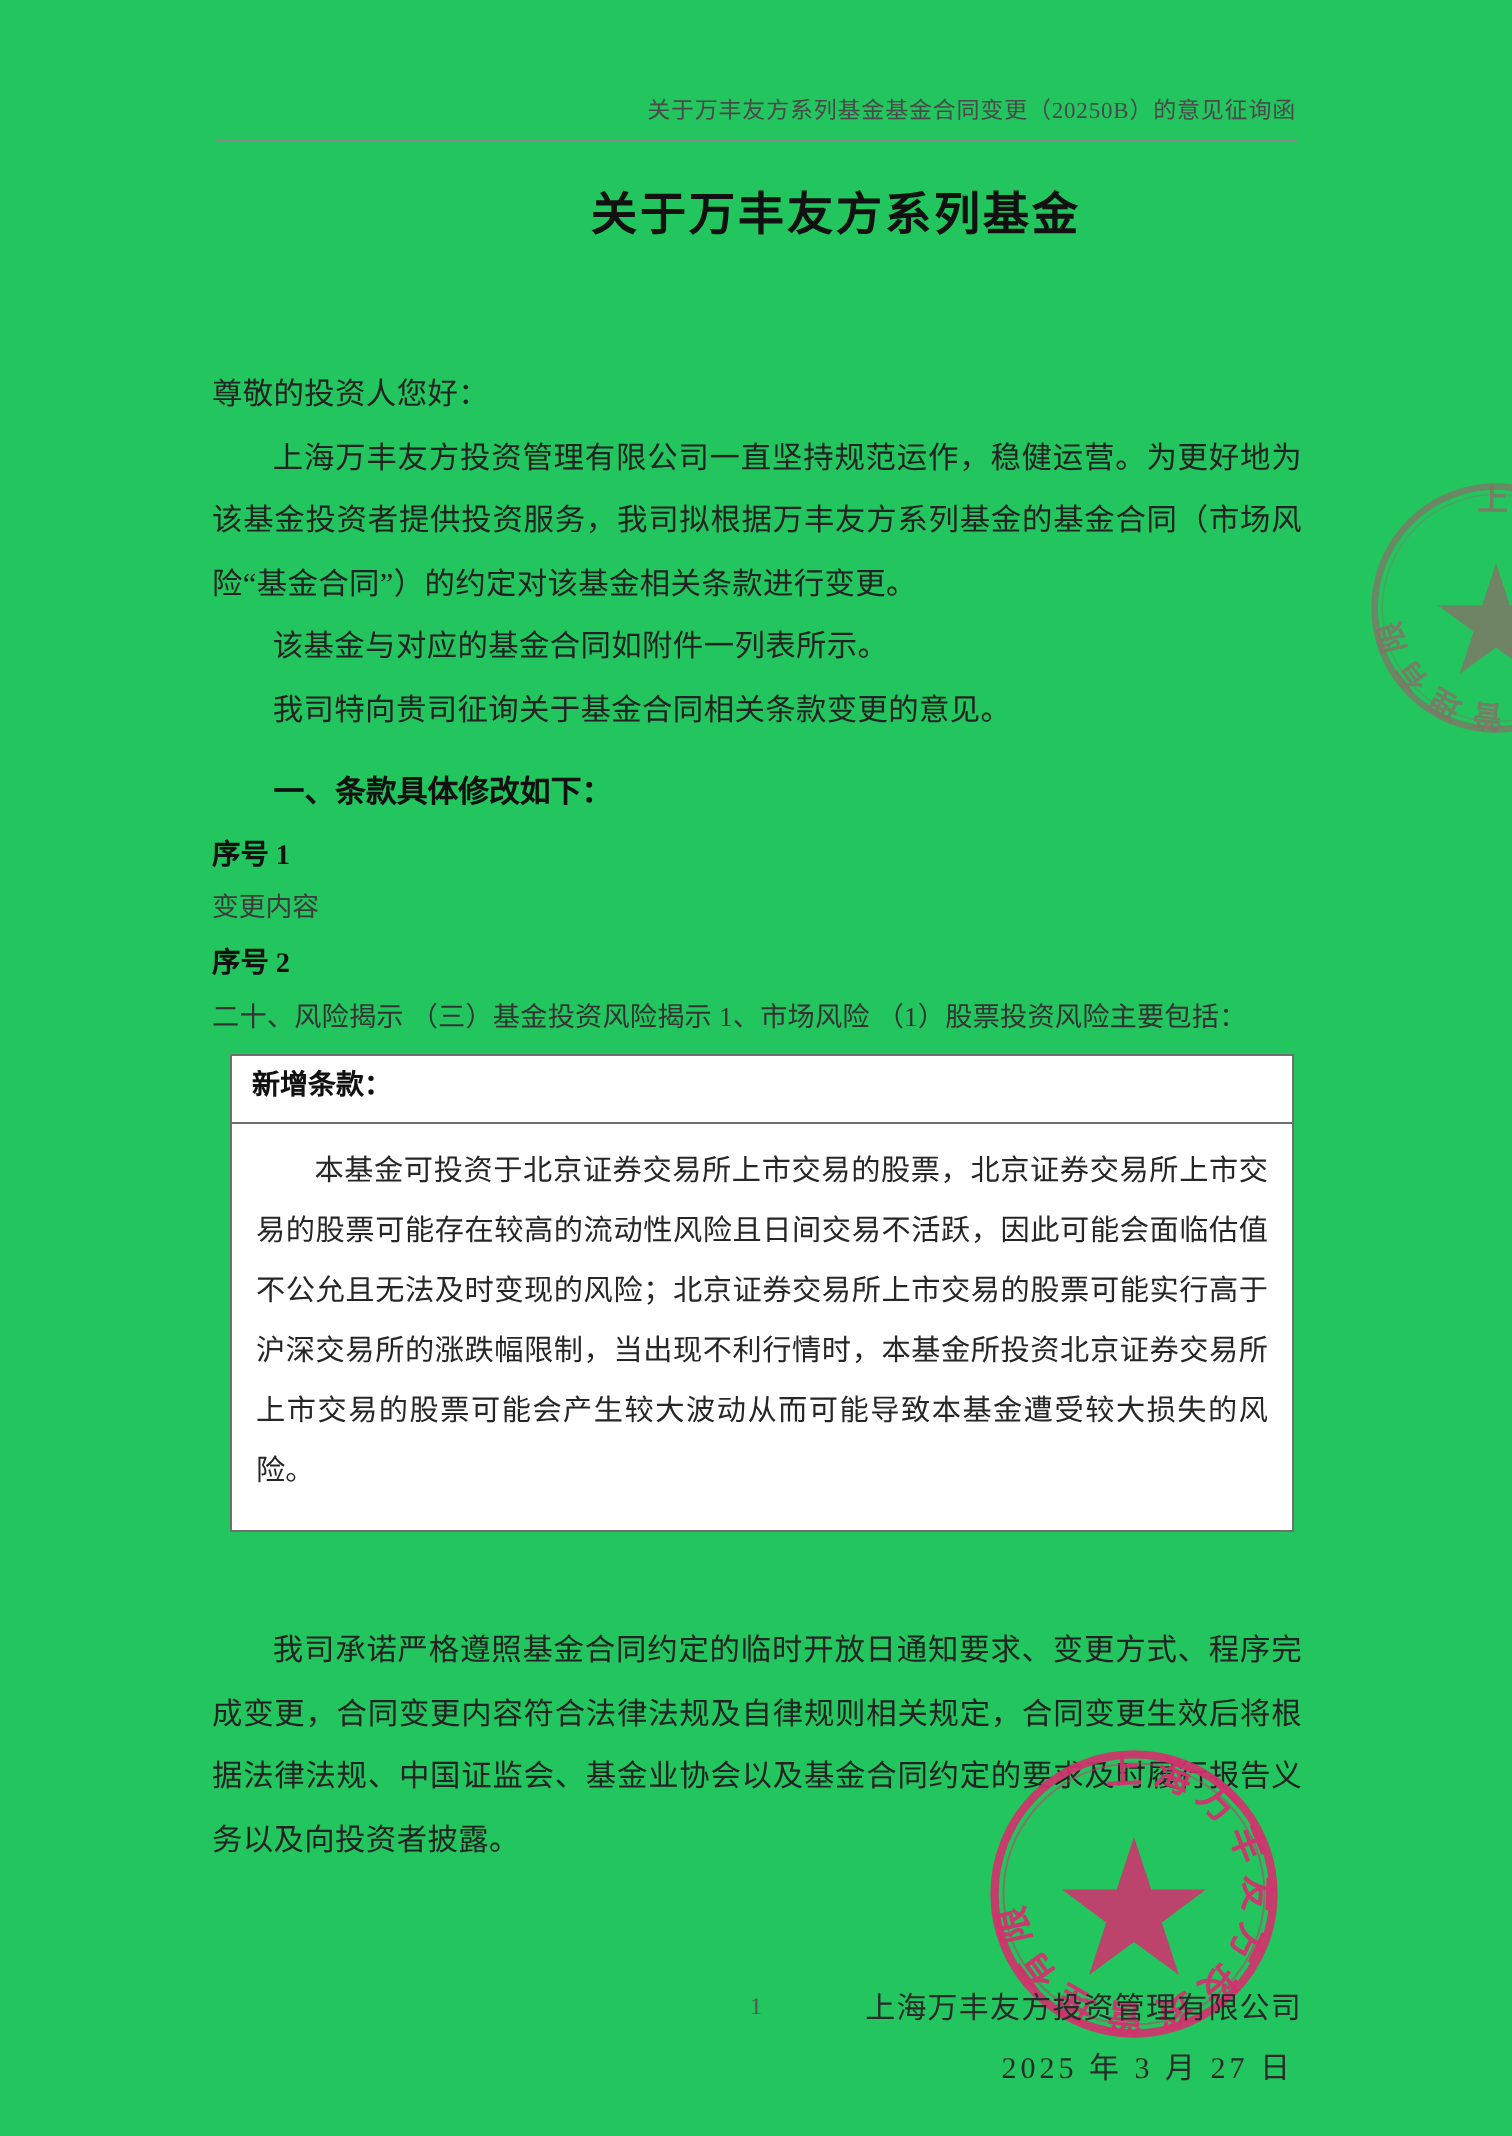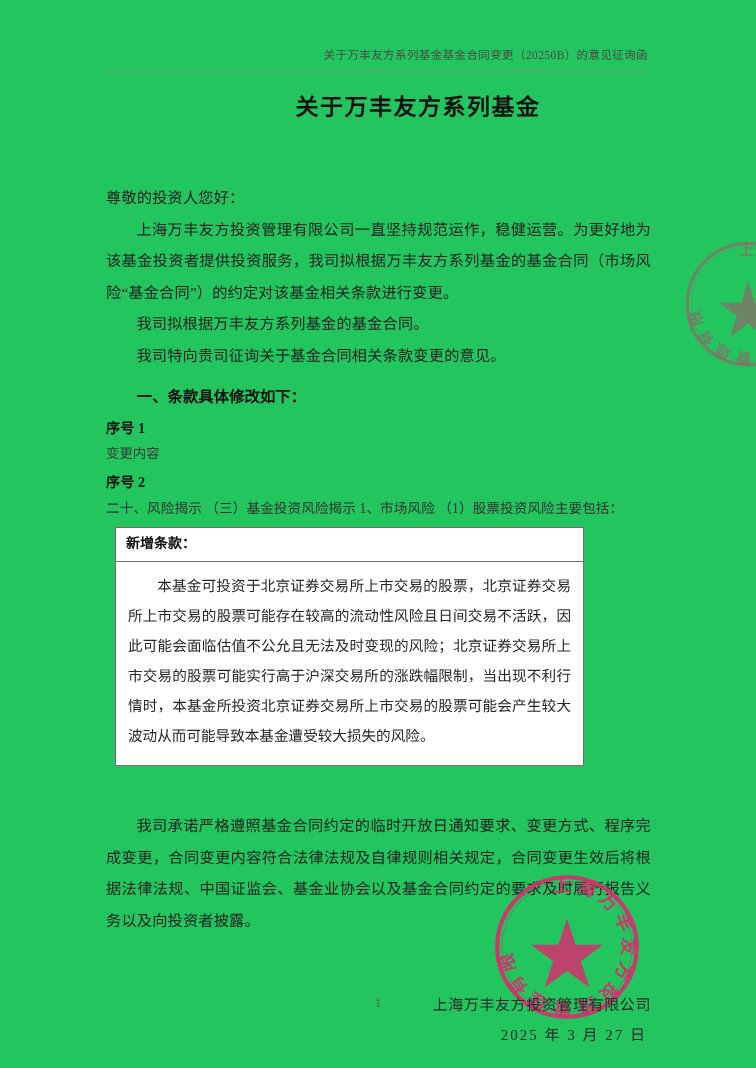--- a/index.html
+++ b/index.html
@@ -123,21 +123,21 @@
     padding: 3px 6px 4px 6px;
   }
   .box-text-bold {
     font-size: 13.6px;
     font-weight: bold;
     line-height: 21px;
     letter-spacing: -0.1px;
     color: #111;
   }
   .change-box.block {
-    width: 469px;
+    width: 532px;
     margin-left: 9px;
     padding: 0;
   }
   .box-head {
     padding: 6px 10px 7px 10px;
     border-bottom: 1px solid #6f6f6f;
     font-size: 14px;
     font-weight: bold;
     line-height: 20px;
     color: #111;
@@ -224,21 +224,21 @@
   <div class="title-block">
     <div class="title-line">关于万丰友方系列基金</div>
   </div>
 
   <div class="body-area">
 
     <p class="para salutation">尊敬的投资人您好：</p>
 
     <p class="para indent">上海万丰友方投资管理有限公司一直坚持规范运作，稳健运营。为更好地为该基金投资者提供投资服务，我司拟根据万丰友方系列基金的基金合同（市场风险“基金合同”）的约定对该基金相关条款进行变更。</p>
 
-    <p class="para indent">我司拟根据万丰友方系列基金的基金合同。</p>
+    <p class="para indent">该基金与对应的基金合同如附件一列表所示。</p>
 
     <p class="para indent">我司特向贵司征询关于基金合同相关条款变更的意见。</p>
 
     <div class="section-heading">一、条款具体修改如下：</div>
 
     <div class="item-no">序号 1</div>
     <div class="item-caption">变更内容</div>
 
     <div class="item-no">序号 2</div>
     <div class="item-context">二十、风险揭示 （三）基金投资风险揭示 1、市场风险 （1）股票投资风险主要包括：</div>

